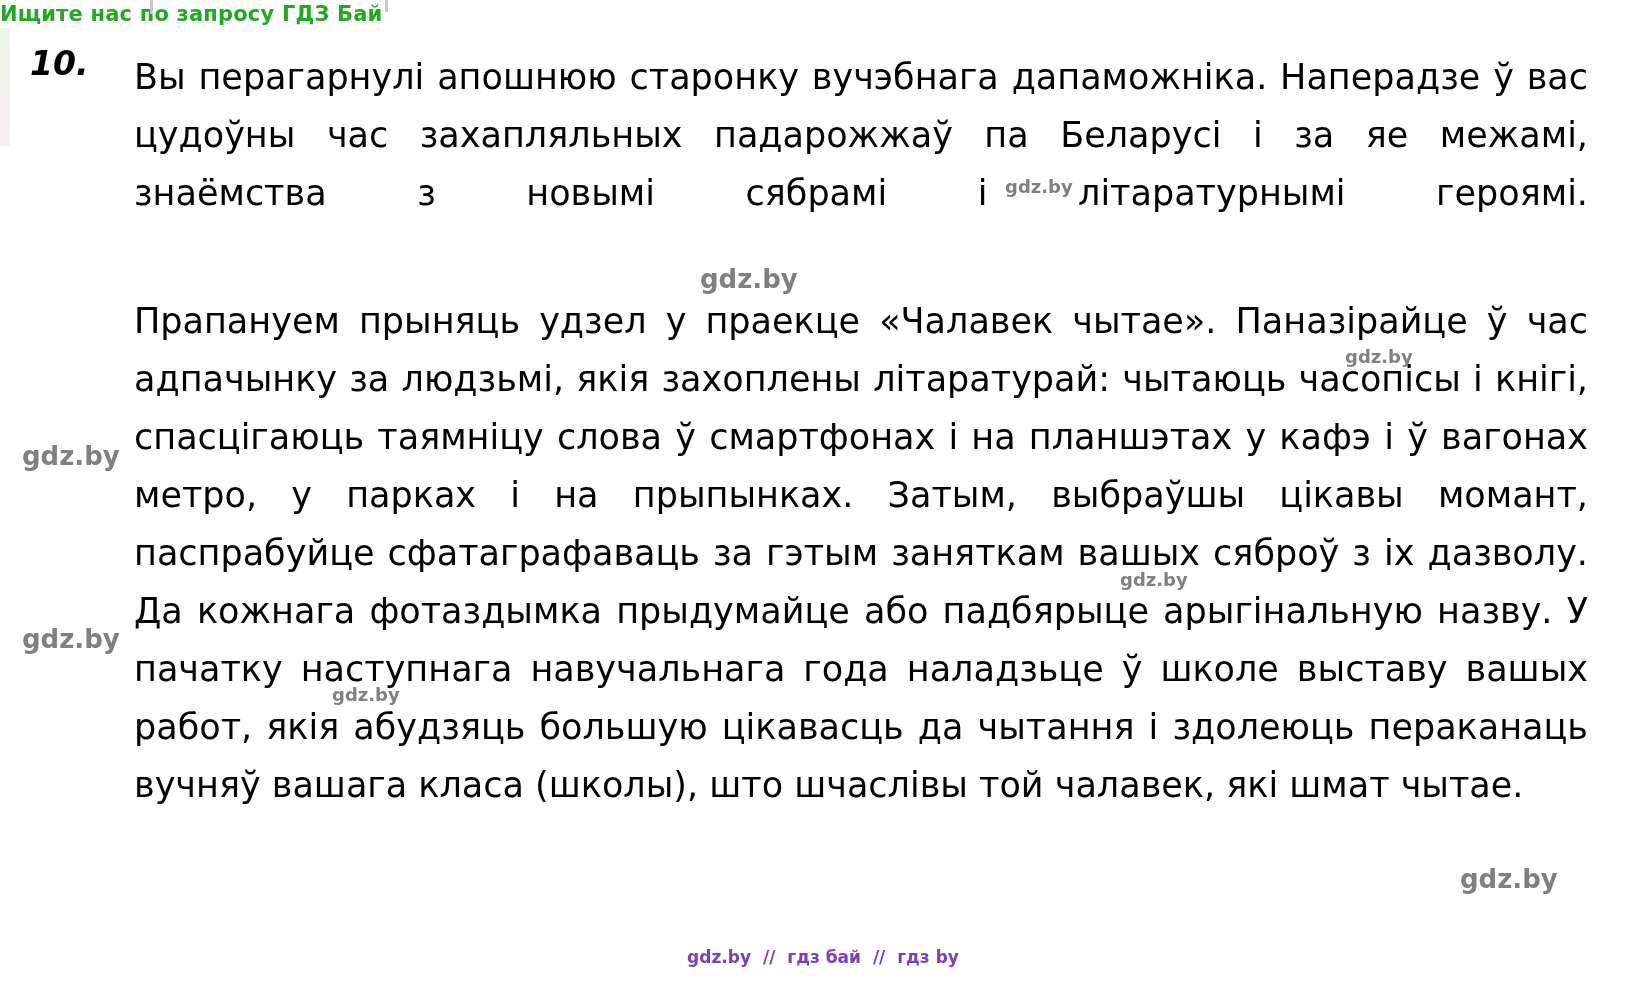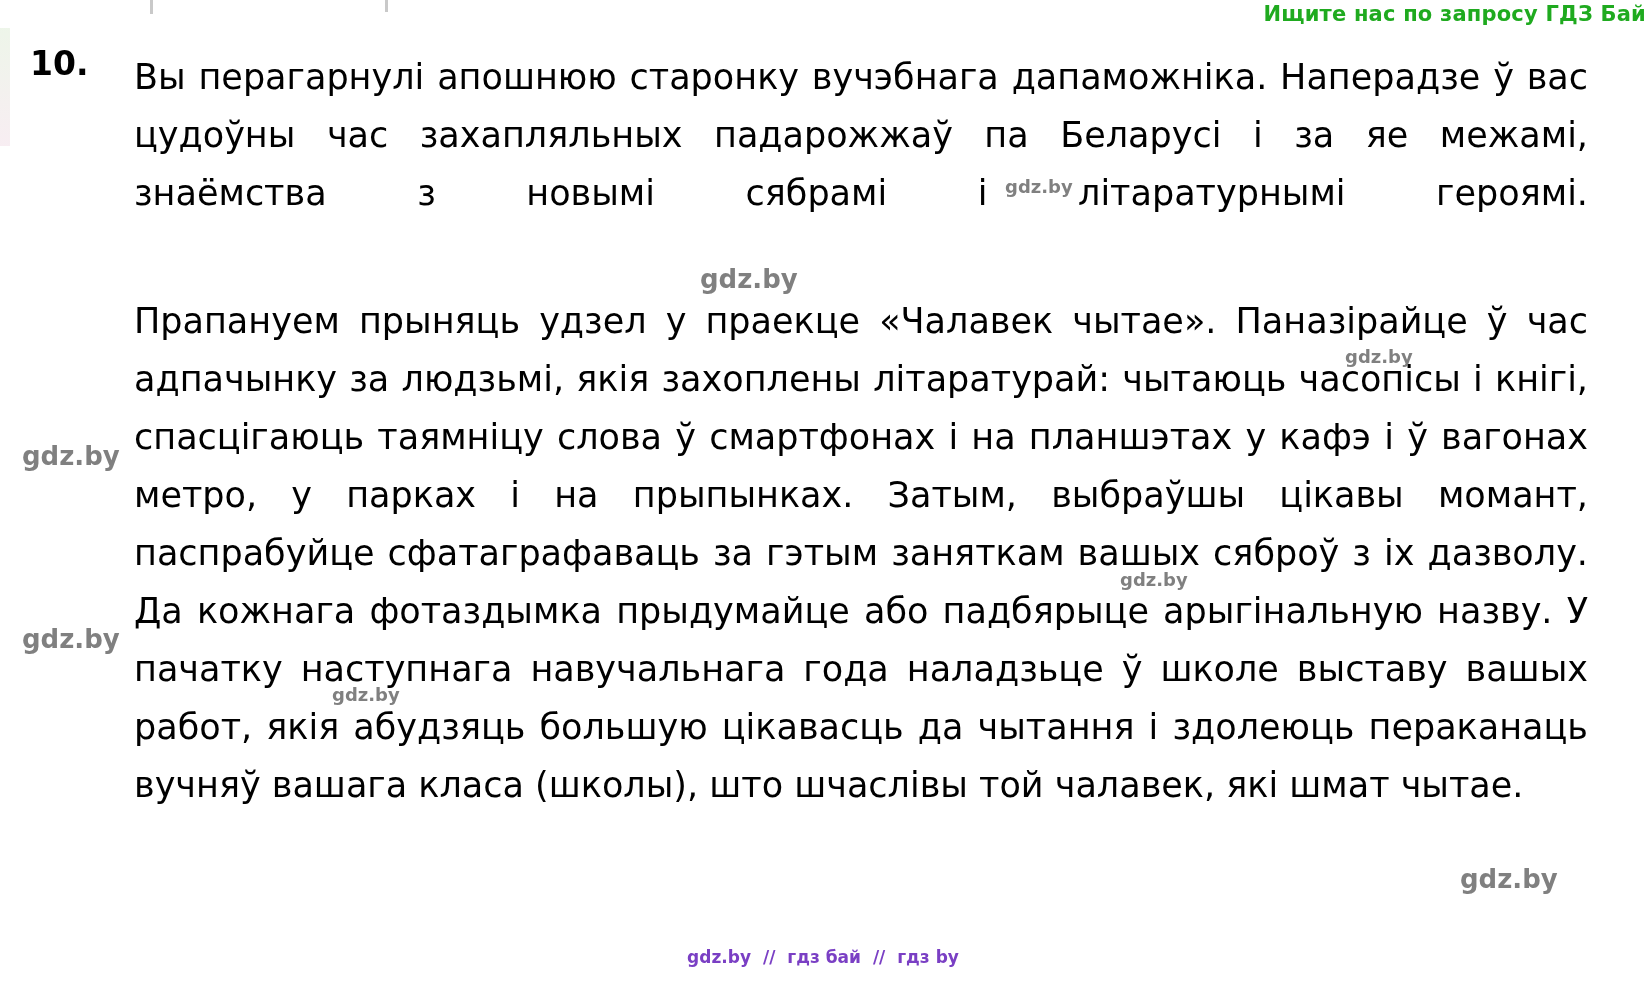--- a/index.html
+++ b/index.html
@@ -14,21 +14,21 @@
     position: relative;
     overflow: hidden;
   }
 
   
   .top-promo {
     position: absolute;
     top: 2px;
     left: 0;
     width: 100%;
-    text-align: right;
+    text-align: left;
     font-size: 21px;
     font-weight: bold;
     color: #1faa1f;
     letter-spacing: 0.2px;
   }
 
   
   .page {
     position: absolute;
     top: 36px;
@@ -44,20 +44,21 @@
     width: 1570px;
   }
 
   .ex-number {
     position: absolute;
     left: 0;
     top: 8px;
     font-size: 33px;
     font-weight: bold;
     color: #000;
+    font-style: italic;
   }
 
   .ex-body {
     margin-left: 92px;
     width: 1478px;
     font-size: 35px;
     line-height: 58px;
     color: #000;
     text-align: justify;
     text-justify: inter-word;

